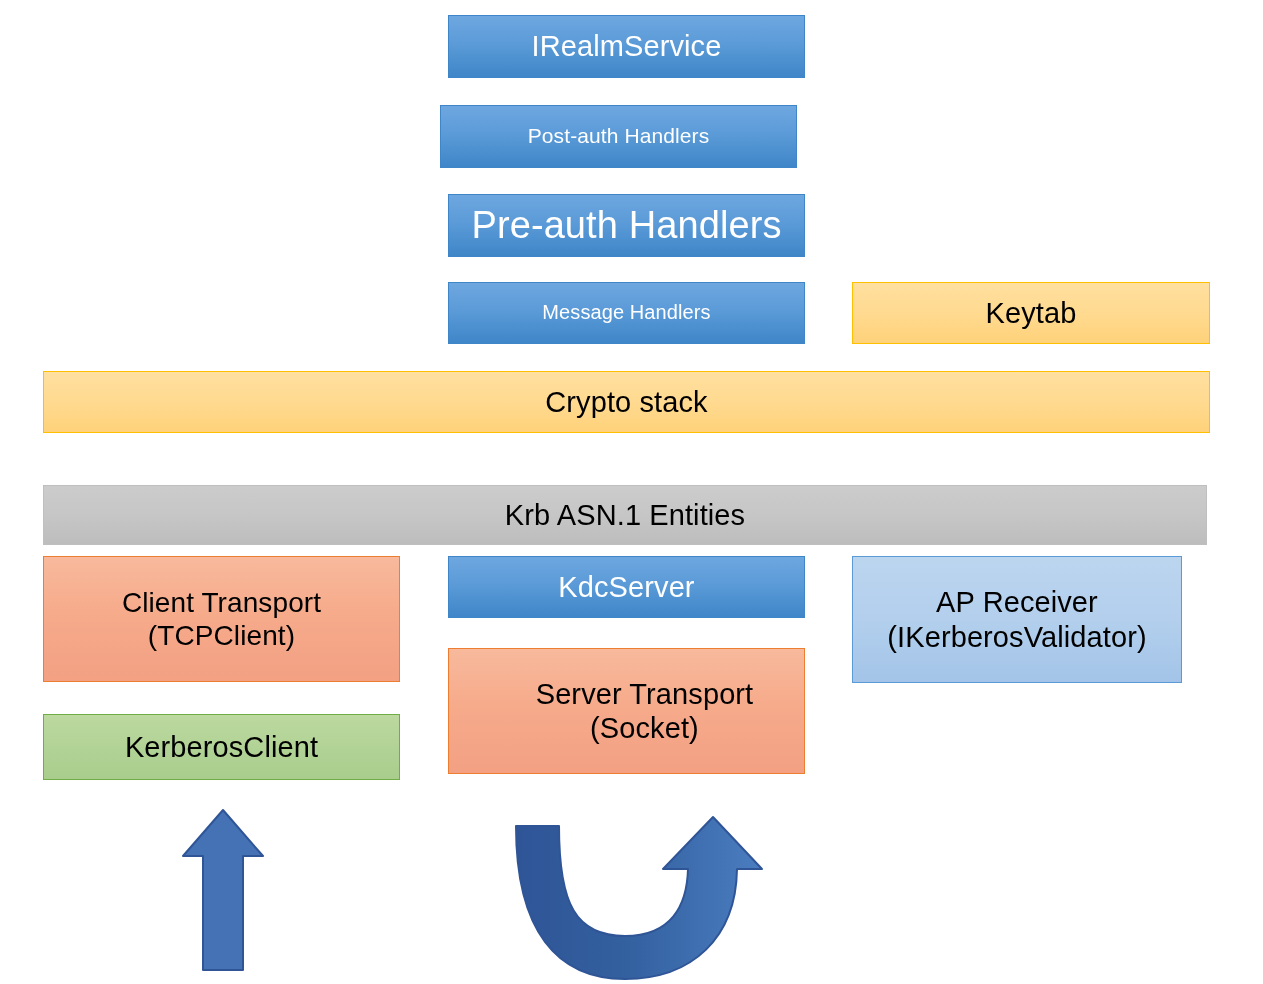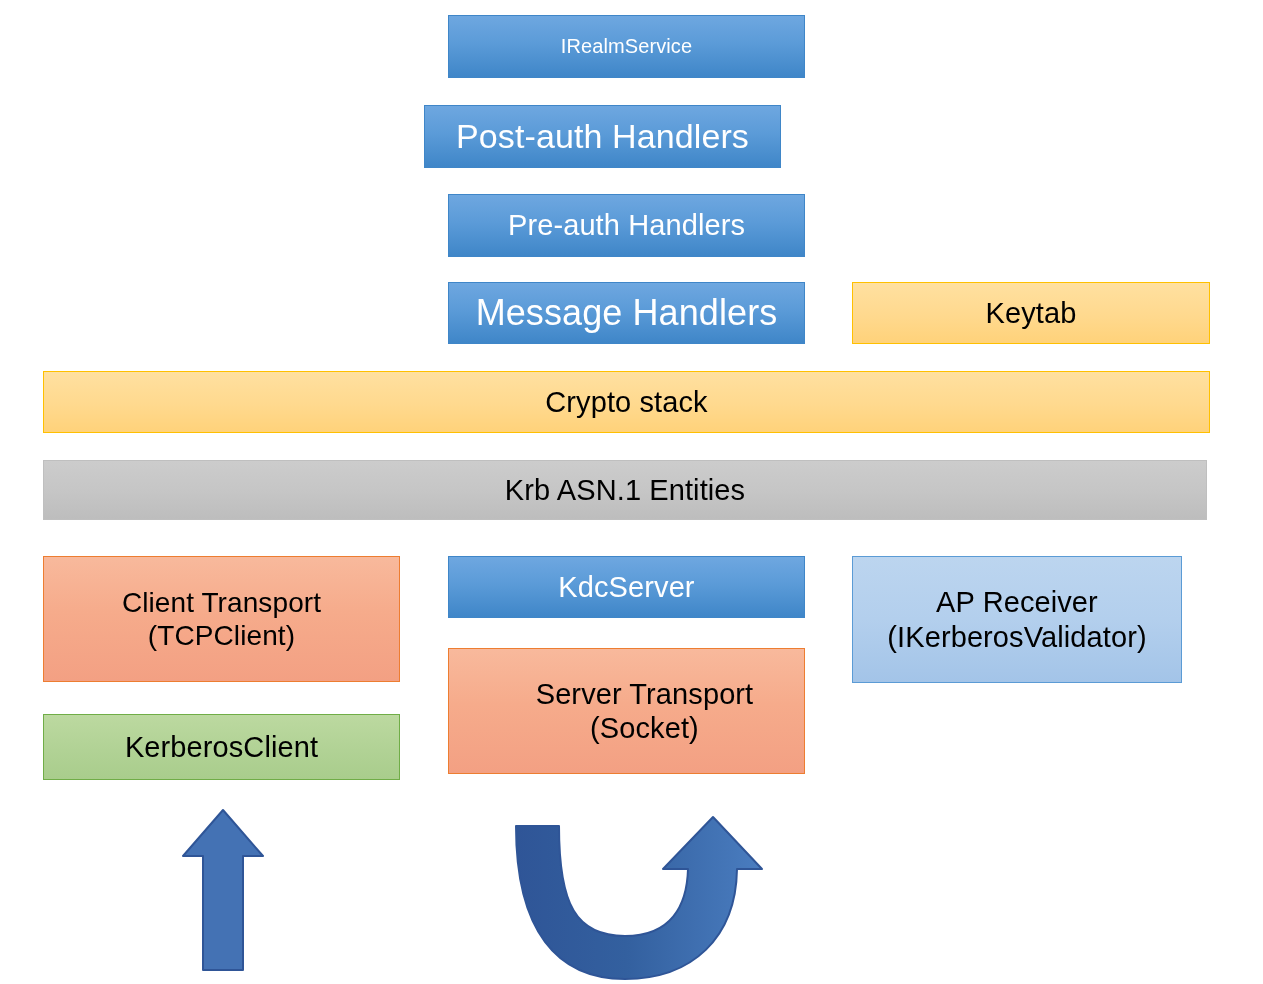--- a/index.html
+++ b/index.html
@@ -74,27 +74,27 @@
     height: 984px;
     pointer-events: none;
   }
 </style>
 </head>
 <body>
 
 <div id="diagram">
 
   <div id="nodes-layer">
-      <div class="node theme-blue" style="left: 448px; top: 15px; width: 357px; height: 63px; font-size: 20px;">IRealmService</div>
-      <div class="node theme-blue" style="left: 424px; top: 105px; width: 357px; height: 63px; font-size: 34px;">Post-auth Handlers</div>
-      <div class="node theme-blue" style="left: 448px; top: 194px; width: 357px; height: 63px; font-size: 29px;">Pre-auth Handlers</div>
-      <div class="node theme-blue" style="left: 448px; top: 282px; width: 357px; height: 62px; font-size: 36px;">Message Handlers</div>
+      <div class="node theme-blue" style="left: 448px; top: 15px; width: 357px; height: 63px; font-size: 29px;">IRealmService</div>
+      <div class="node theme-blue" style="left: 440px; top: 105px; width: 357px; height: 63px; font-size: 21px;">Post-auth Handlers</div>
+      <div class="node theme-blue" style="left: 448px; top: 194px; width: 357px; height: 63px; font-size: 38px;">Pre-auth Handlers</div>
+      <div class="node theme-blue" style="left: 448px; top: 282px; width: 357px; height: 62px; font-size: 20px;">Message Handlers</div>
       <div class="node theme-yellow" style="left: 852px; top: 282px; width: 358px; height: 62px; font-size: 29px;">Keytab</div>
       <div class="node theme-yellow" style="left: 43px; top: 371px; width: 1167px; height: 62px; font-size: 29px;">Crypto stack</div>
-      <div class="node theme-gray" style="left: 43px; top: 460px; width: 1164px; height: 60px; font-size: 29px;">Krb ASN.1 Entities</div>
+      <div class="node theme-gray" style="left: 43px; top: 485px; width: 1164px; height: 60px; font-size: 29px;">Krb ASN.1 Entities</div>
       <div class="node theme-orange" style="left: 43px; top: 556px; width: 357px; height: 126px; font-size: 28px;">Client Transport
 (TCPClient)</div>
       <div class="node theme-blue" style="left: 448px; top: 556px; width: 357px; height: 62px; font-size: 29px;">KdcServer</div>
       <div class="node theme-lightblue" style="left: 852px; top: 556px; width: 330px; height: 127px; font-size: 29px;">AP Receiver
 (IKerberosValidator)</div>
       <div class="node theme-green" style="left: 43px; top: 714px; width: 357px; height: 66px; font-size: 29px;">KerberosClient</div>
       <div class="node theme-orange" style="left: 448px; top: 648px; width: 357px; height: 126px; font-size: 29px; padding-left: 36px;">Server Transport
 (Socket)</div>
     </div>
 

